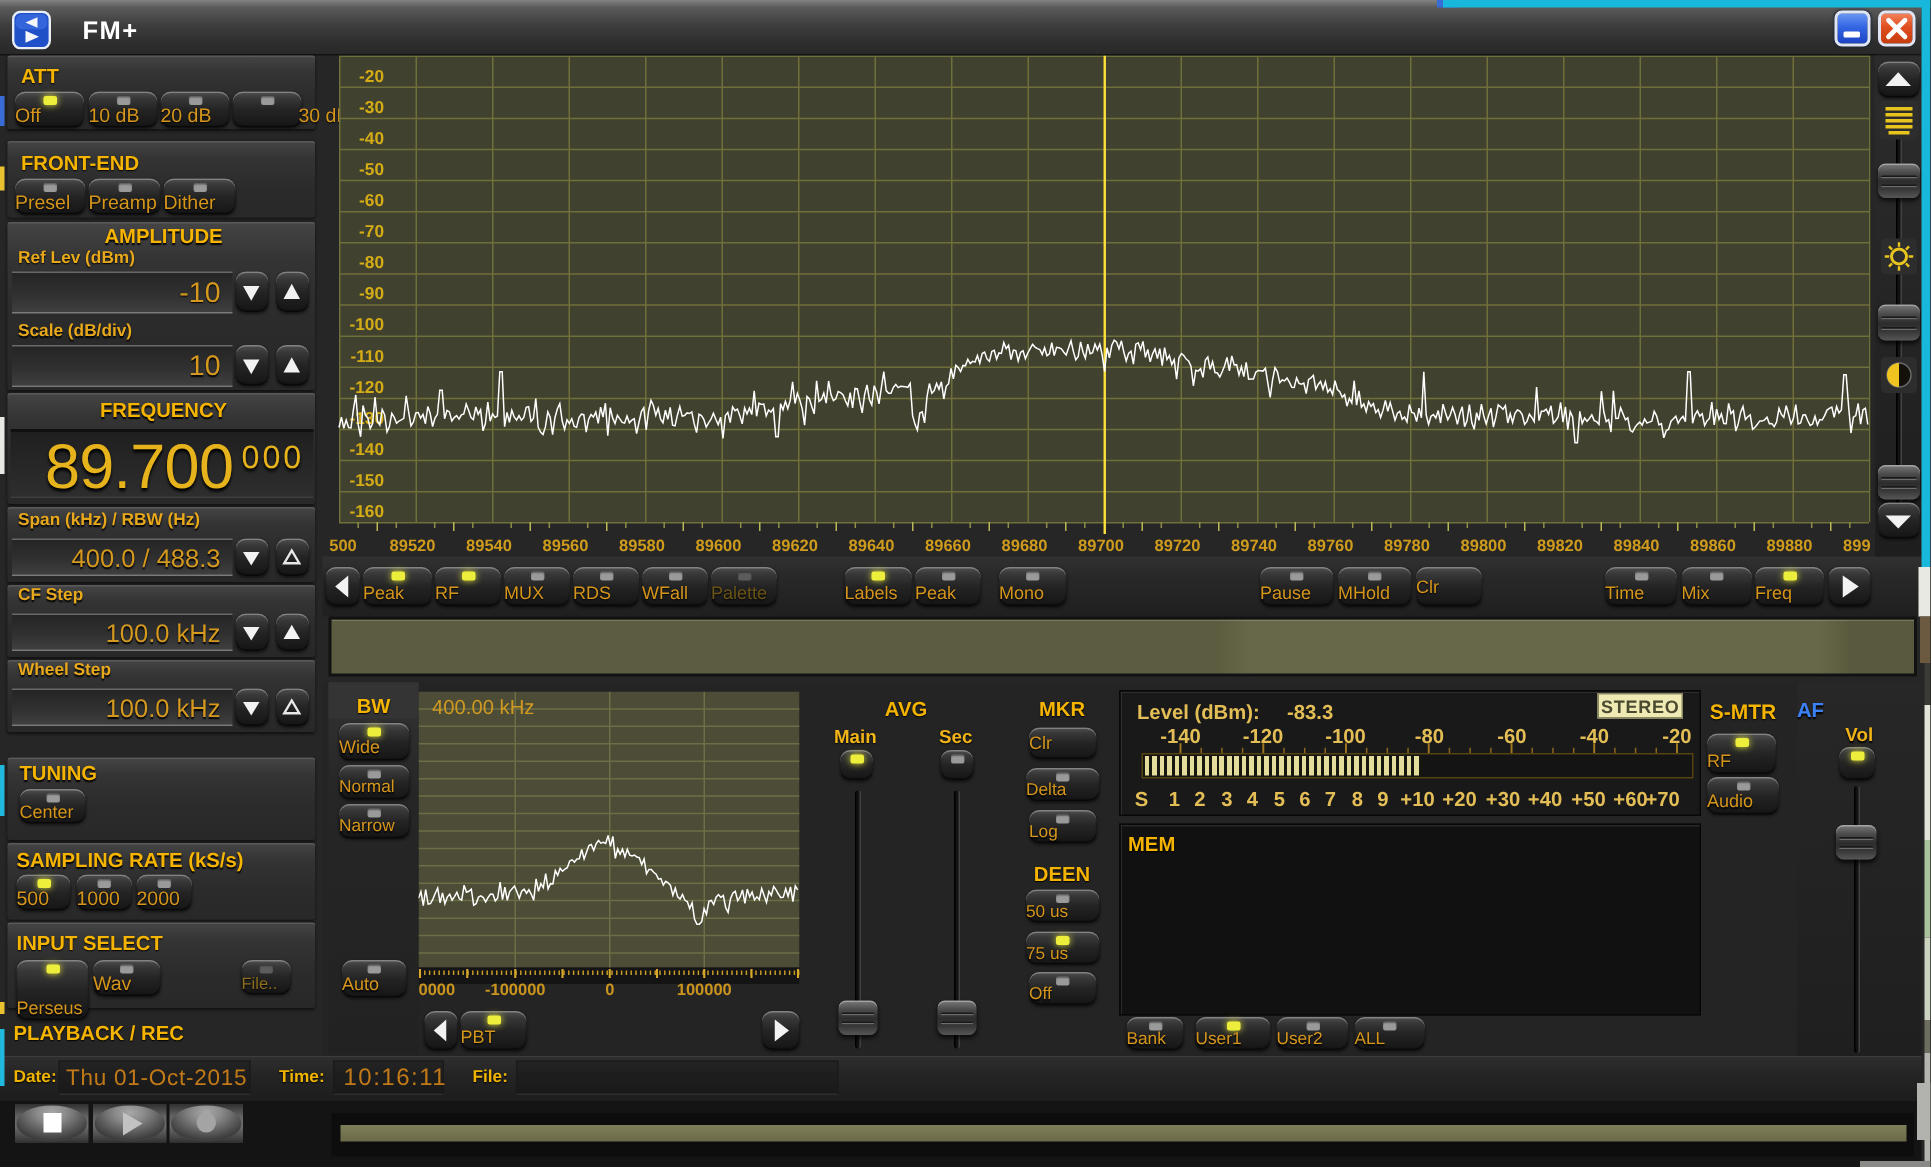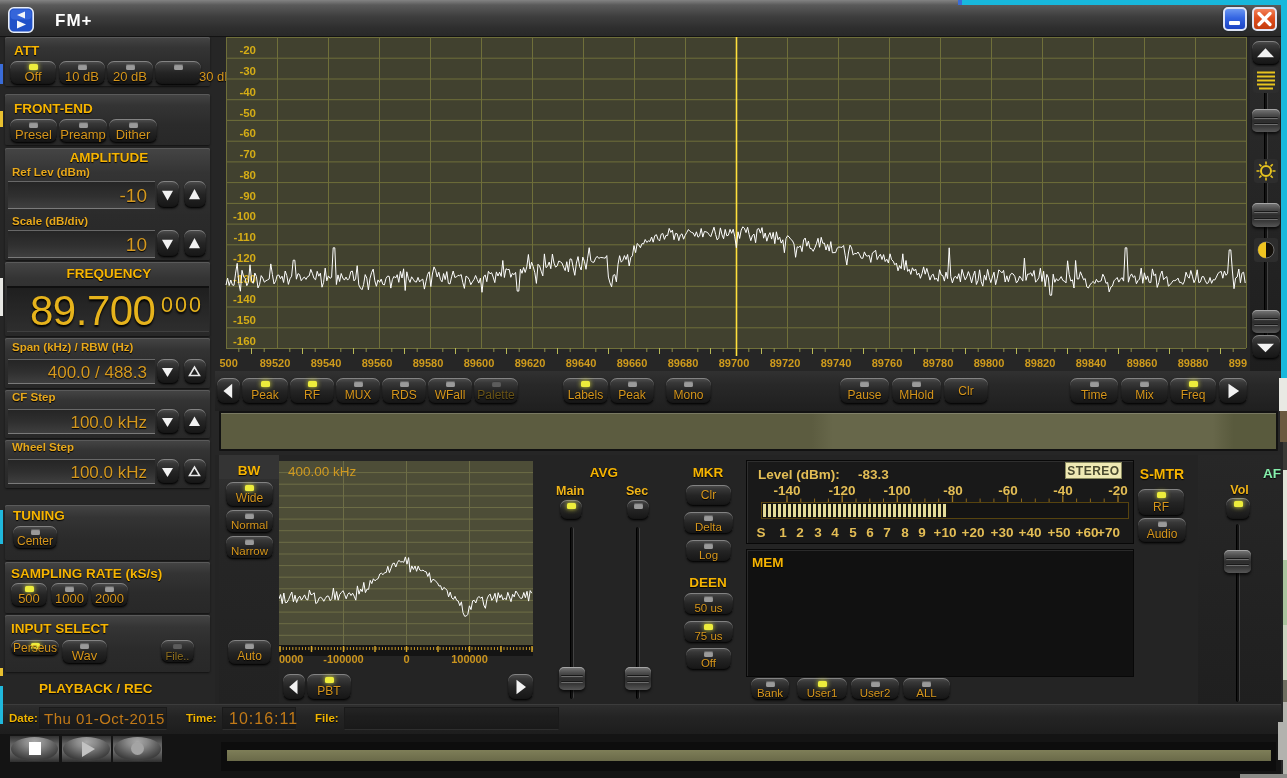--- a/index.html
+++ b/index.html
@@ -3,21 +3,21 @@
 
 *{margin:0;padding:0;box-sizing:border-box;-webkit-font-smoothing:antialiased}
 html,body{width:1287px;height:778px;background:#262626;overflow:hidden;
  font-family:"Liberation Sans",sans-serif;position:relative}
 body{filter:brightness(1)}
 .abs{position:absolute}
 .h{position:absolute;font-weight:bold;text-shadow:0 1px 1px #000;white-space:nowrap}
 .btn{position:absolute;border-radius:7px;
  background:linear-gradient(180deg,#515151 0%,#383838 18%,#242424 50%,#151515 100%);
  box-shadow:inset 0 1px 0 rgba(255,255,255,.3),inset 0 -1px 1px rgba(0,0,0,.7),0 1px 2px rgba(0,0,0,.55);}
-.btn .t{position:absolute;left:0;right:0;text-align:center;color:#d6961c;
+.btn .t{position:absolute;left:0;right:0;color:#d6961c;
  font-weight:normal;text-shadow:0 1px 1px #000;white-space:nowrap}
 .btn .led{position:absolute;top:3px;left:50%;width:9px;height:6px;margin-left:-4.5px;
  border-radius:1.5px;background:#9a9a9a;box-shadow:inset 0 1px 1px rgba(0,0,0,.4)}
 .btn .led.on{background:#eded3c;box-shadow:0 0 5px rgba(250,250,60,.9)}
 .btn .led.dim{background:#5c5c5c}
 .sec{position:absolute;left:5px;width:205px;border-radius:2px;
  background:linear-gradient(180deg,#454545 0%,#343434 22%,#2b2b2b 60%,#282828 100%);
  box-shadow:inset 0 1px 0 #5a5a5a,0 1px 2px #111}
 .vbox{position:absolute;color:#d5991f;text-align:right;padding-right:8px;
  background:linear-gradient(180deg,#252525 0%,#303030 55%,#3f3f3f 100%);
@@ -163,21 +163,21 @@
   </div>
 <div class="btn" style="left:51px;top:583px;width:37px;height:24px;">
     <i class="led"></i>
     <b class="t" style="font-size:13px;bottom:1px;">1000</b>
   </div>
 <div class="btn" style="left:91px;top:583px;width:37px;height:24px;">
     <i class="led"></i>
     <b class="t" style="font-size:13px;bottom:1px;">2000</b>
   </div>
 <b class="h" style="left:11px;top:621px;font-size:13.5px;color:#f6b402;">INPUT SELECT</b>
-<div class="btn" style="left:11px;top:640px;width:48px;height:16px;">
+<div class="btn" style="left:11px;top:640px;width:48px;height:40px;">
     <i class="led on"></i>
     <b class="t" style="font-size:12px;bottom:1px;">Perseus</b>
   </div>
 <div class="btn" style="left:62px;top:640px;width:45px;height:24px;">
     <i class="led"></i>
     <b class="t" style="font-size:13px;bottom:1px;">Wav</b>
   </div>
 <div class="btn" style="left:161px;top:640px;width:33px;height:23px;">
     <i class="led dim"></i>
     <b class="t" style="font-size:11px;bottom:1px;color:#8f6f1e;">File..</b>
@@ -493,34 +493,34 @@
 <b class="h" style="left:1134px;top:466px;font-size:14px;color:#f6b402;width:56px;text-align:center;">S-MTR</b>
 <div class="btn" style="left:1138px;top:489px;width:46px;height:27px;">
     <i class="led on"></i>
     <b class="t" style="font-size:12px;bottom:2px;">RF</b>
   </div>
 <div class="btn" style="left:1138px;top:518px;width:48px;height:25px;">
     <i class="led"></i>
     <b class="t" style="font-size:12px;bottom:2px;">Audio</b>
   </div>
 <div class="abs" style="left:1198px;top:455px;width:83px;height:249px;background:linear-gradient(180deg,#272727,#1f1f1f)"></div>
-<b class="h" style="left:1198px;top:466px;font-size:13.5px;color:#86efac;width:83px;text-align:right;">AF</b>
+<b class="h" style="left:1198px;top:466px;font-size:13.5px;color:#3b82f6;width:83px;text-align:left;">AF</b>
 <b class="h" style="left:1198px;top:483px;font-size:12.5px;color:#f0b418;width:83px;text-align:center;">Vol</b>
 <div class="btn" style="left:1226px;top:498px;width:24px;height:22px;">
     <i class="led on"></i>
     <b class="t" style="font-size:13px;bottom:1px;"></b>
   </div>
 <div class="vtrack" style="left:1236px;top:524px;height:178px;"></div>
 <div class="thumb" style="left:1224px;top:550px;width:27px;height:23px;">
     <div class="gr" style="top:8px"></div>
     <div class="gr" style="top:14px"></div>
   </div>
 <div class="abs" style="left:0;top:704px;width:1281px;height:74px;background:#141414"></div>
 <div class="abs" style="left:0;top:704px;width:1281px;height:30px;background:linear-gradient(180deg,#2e2e2e 0%,#242424 40%,#1d1d1d 100%);border-top:1px solid #3c3c3c"></div>
-<b class="h" style="left:9px;top:681px;font-size:13.5px;color:#f6b402;margin-left:30px;">PLAYBACK / REC</b>
+<b class="h" style="left:9px;top:681px;font-size:13.5px;color:#f6b402;">PLAYBACK / REC</b>
 <div class="abs" style="left:39px;top:707px;width:128px;height:23px;background:rgba(0,0,0,.17);border:1px solid #1a1a1a;border-bottom-color:#2e2e2e"></div>
 <div class="abs" style="left:222px;top:707px;width:74px;height:23px;background:rgba(0,0,0,.17);border:1px solid #1a1a1a;border-bottom-color:#2e2e2e"></div>
 <div class="abs" style="left:344px;top:707px;width:215px;height:23px;background:rgba(0,0,0,.17);border:1px solid #1a1a1a;border-bottom-color:#2e2e2e"></div>
 <b class="h" style="left:9px;top:712px;font-size:11.5px;color:#f0b400;">Date:</b>
 <span class="abs" style="left:44px;top:710px;font-size:15px;color:#c27a18;letter-spacing:0.5px">Thu 01-Oct-2015</span>
 <b class="h" style="left:186px;top:712px;font-size:11.5px;color:#f0b400;">Time:</b>
 <span class="abs" style="left:229px;top:710px;font-size:16px;color:#c27a18;letter-spacing:1px">10:16:11</span>
 <b class="h" style="left:315px;top:712px;font-size:11.5px;color:#f0b400;">File:</b>
 <div class="abs" style="left:10px;top:736px;width:49px;height:26px;background:linear-gradient(180deg,#303030 0%,#606060 30%,#6e6e6e 55%,#474747 85%,#2e2e2e)"></div>
 <div class="abs" style="left:11px;top:737px;width:47px;height:24px;border-radius:50%;background:radial-gradient(ellipse 60% 75% at 50% 20%,#a8a8a8 0%,#8a8a8a 35%,#5a5a5a 75%,#3e3e3e 100%)"></div>

